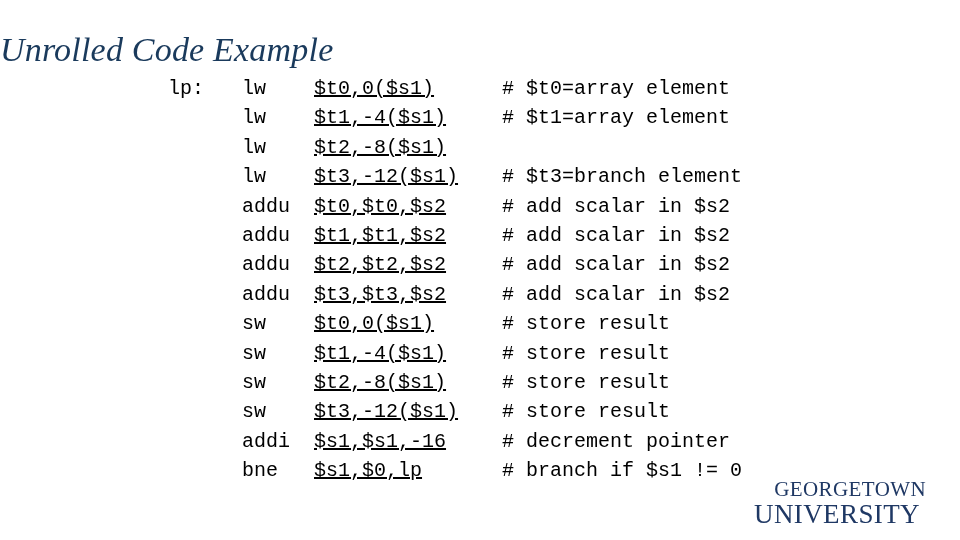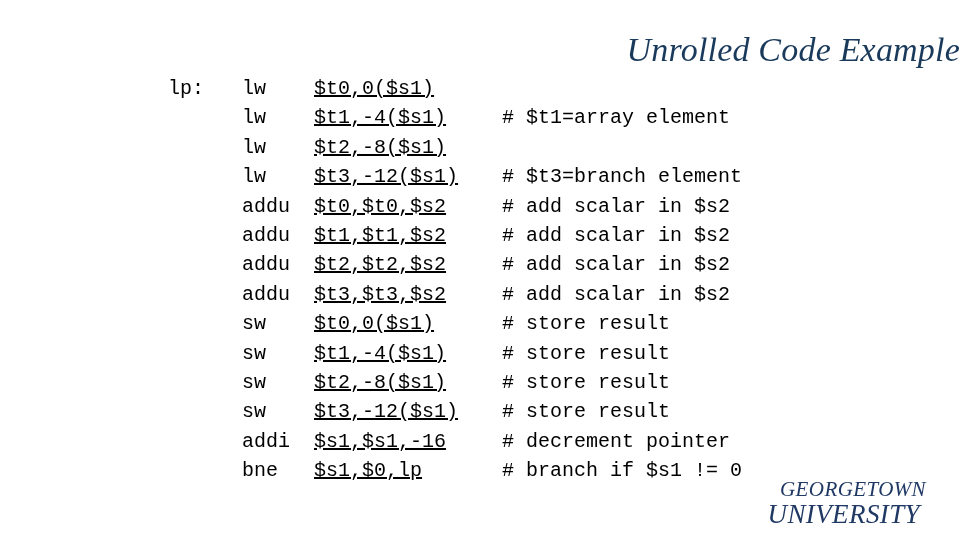--- a/index.html
+++ b/index.html
@@ -17,21 +17,21 @@
     overflow: hidden;
     font-family: "Liberation Sans", sans-serif;
   }
 
   
   #slide-title {
     position: absolute;
     left: 0;
     top: 31px;
     width: 960px;
-    text-align: right;
+    text-align: left;
     font-family: "Liberation Serif", "DejaVu Serif", serif;
     font-style: italic;
     font-weight: 400;
     font-size: 34px;
     line-height: 38px;
     letter-spacing: 0.2px;
     color: #1A3A5C;
     white-space: nowrap;
   }
 
@@ -83,21 +83,20 @@
     white-space: pre;
   }
 
   
   #logo {
     position: absolute;
     right: 34px;
     bottom: 12px;
     text-align: right;
     font-family: "Liberation Serif", "DejaVu Serif", serif;
-    font-style: italic;
     color: #1F3864;
     line-height: 1.0;
     user-select: none;
   }
 
   #logo .logo-line1 {
     display: block;
     font-size: 21px;
     letter-spacing: 0.4px;
     white-space: nowrap;
@@ -113,21 +112,21 @@
   }
 </style>
 </head>
 <body>
 
 <div id="slide">
 
   <div id="slide-title">Unrolled Code Example</div>
 
   <div id="code-listing">
-      <div class="code-line"><span class="col-label">lp:</span><span class="col-mnemonic">lw</span><span class="col-operands">$t0,0($s1)</span></div>
+      <div class="code-line"><span class="col-label">lp:</span><span class="col-mnemonic">lw</span><span class="col-operands">$t0,0($s1)</span><span class="col-comment"># $t0=array element</span></div>
       <div class="code-line"><span class="col-label"></span><span class="col-mnemonic">lw</span><span class="col-operands">$t1,-4($s1)</span><span class="col-comment"># $t1=array element</span></div>
       <div class="code-line"><span class="col-label"></span><span class="col-mnemonic">lw</span><span class="col-operands">$t2,-8($s1)</span></div>
       <div class="code-line"><span class="col-label"></span><span class="col-mnemonic">lw</span><span class="col-operands">$t3,-12($s1)</span><span class="col-comment"># $t3=branch element</span></div>
       <div class="code-line"><span class="col-label"></span><span class="col-mnemonic">addu</span><span class="col-operands">$t0,$t0,$s2</span><span class="col-comment"># add scalar in $s2</span></div>
       <div class="code-line"><span class="col-label"></span><span class="col-mnemonic">addu</span><span class="col-operands">$t1,$t1,$s2</span><span class="col-comment"># add scalar in $s2</span></div>
       <div class="code-line"><span class="col-label"></span><span class="col-mnemonic">addu</span><span class="col-operands">$t2,$t2,$s2</span><span class="col-comment"># add scalar in $s2</span></div>
       <div class="code-line"><span class="col-label"></span><span class="col-mnemonic">addu</span><span class="col-operands">$t3,$t3,$s2</span><span class="col-comment"># add scalar in $s2</span></div>
       <div class="code-line"><span class="col-label"></span><span class="col-mnemonic">sw</span><span class="col-operands">$t0,0($s1)</span><span class="col-comment"># store result</span></div>
       <div class="code-line"><span class="col-label"></span><span class="col-mnemonic">sw</span><span class="col-operands">$t1,-4($s1)</span><span class="col-comment"># store result</span></div>
       <div class="code-line"><span class="col-label"></span><span class="col-mnemonic">sw</span><span class="col-operands">$t2,-8($s1)</span><span class="col-comment"># store result</span></div>

